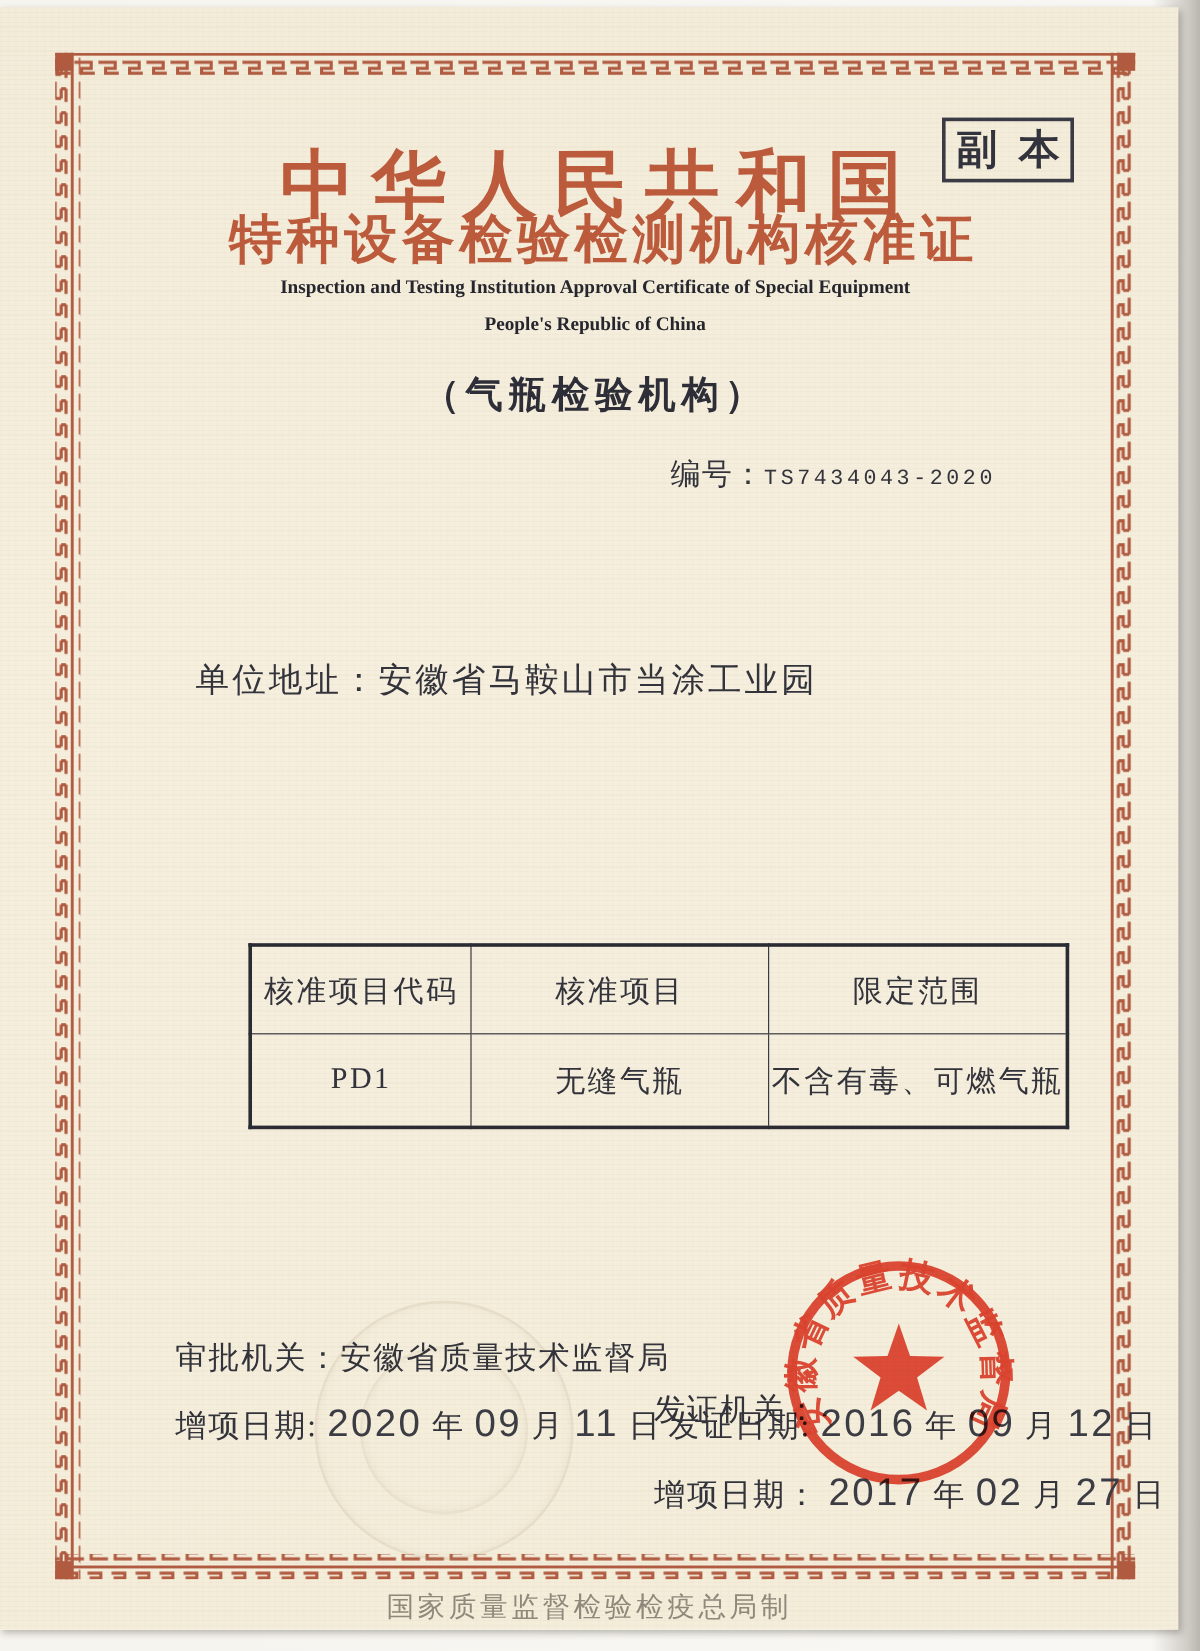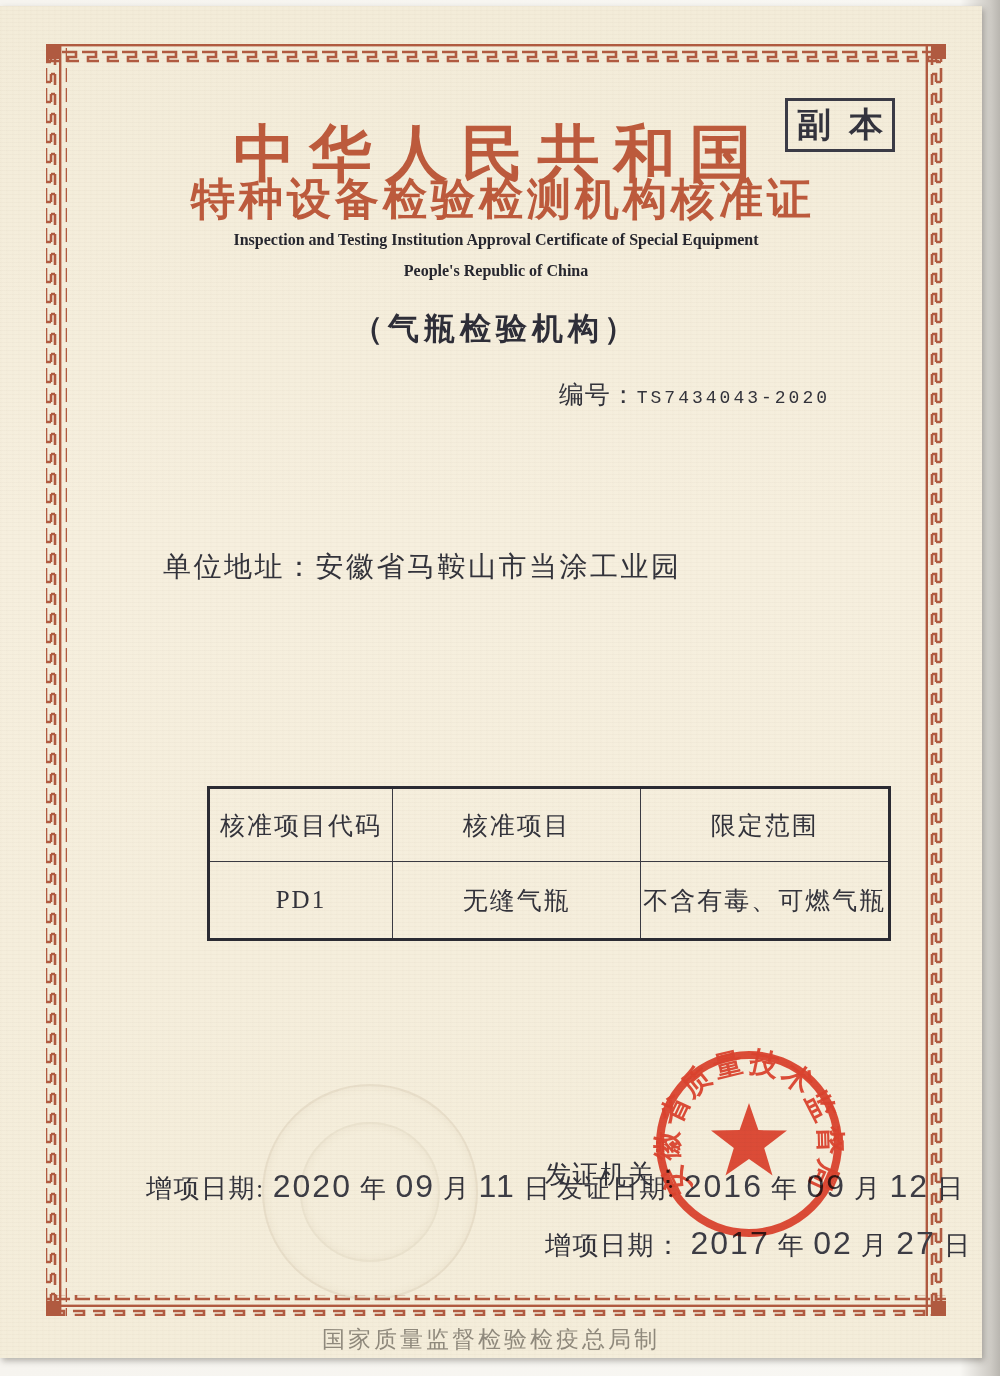--- a/index.html
+++ b/index.html
@@ -126,20 +126,23 @@
       <td>PD1</td>
       <td>无缝气瓶</td>
       <td>不含有毒、可燃气瓶</td>
     </tr>
   </tbody>
     </table>
 
   <div class="emboss outer"></div>
   <div class="emboss inner"></div>
 
+  <div class="b-line" style="left:146px;top:1108px;">
+    <span>审批机关：</span><span>安徽省质量技术监督局</span>
+  </div>
   <div class="b-line" style="left:146px;top:1162px;">
     <span>增项日期:</span>
     <span class="digits">2020</span>
     <span class="unit">年</span>
     <span class="digits">09</span>
     <span class="unit">月</span>
     <span class="digits">11</span>
     <span class="unit">日</span>
   </div>
 

